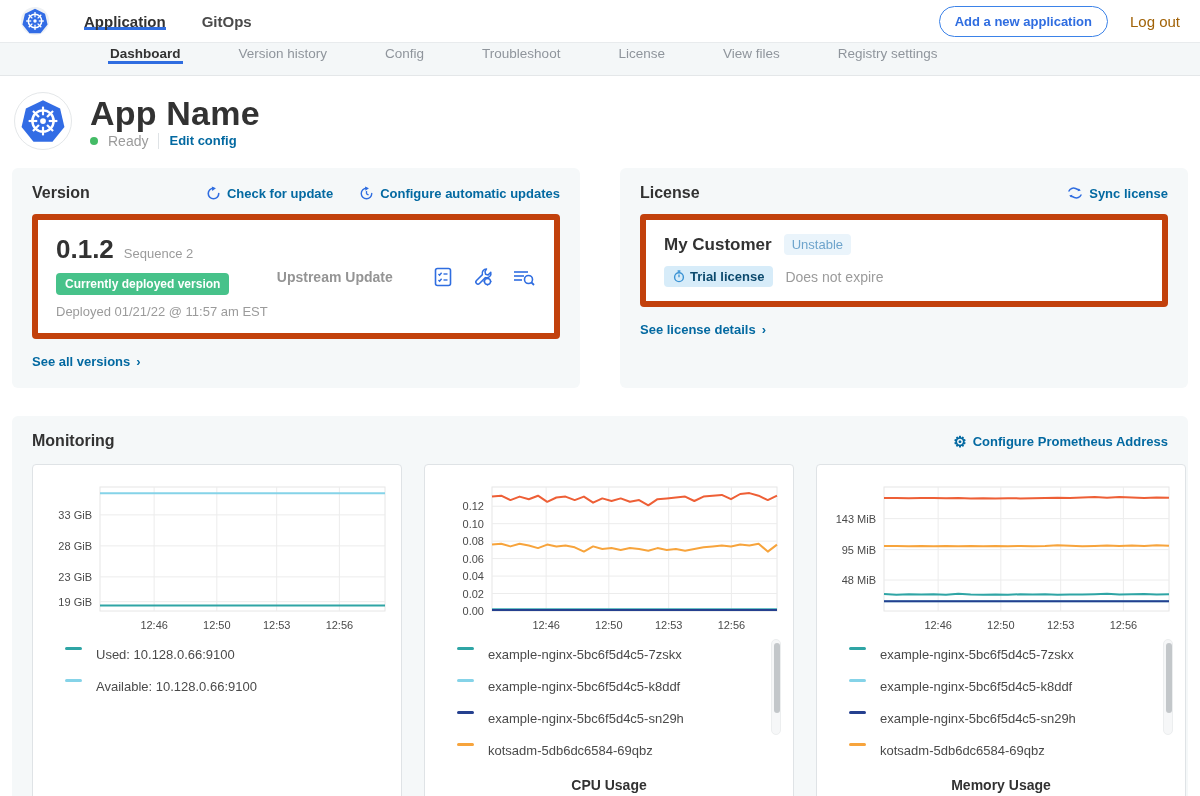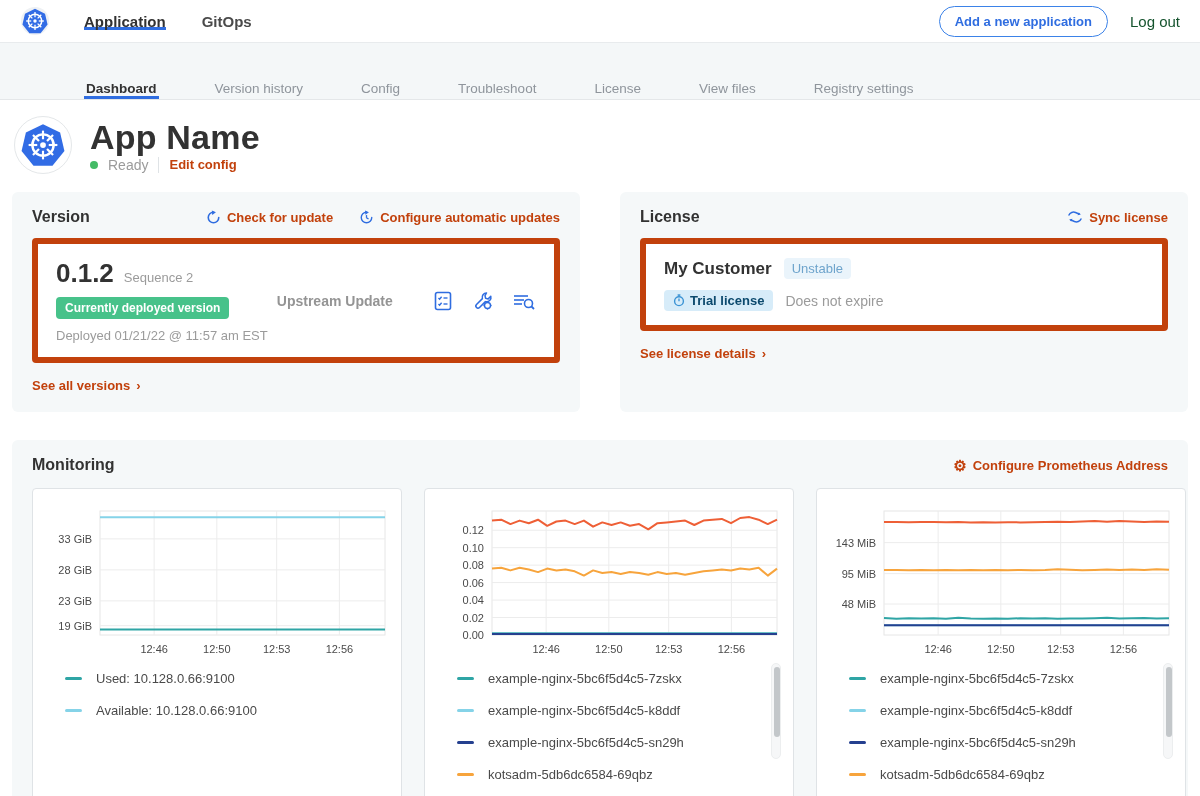--- a/index.html
+++ b/index.html
@@ -10,34 +10,34 @@
     color:#323232;
   }
   
   .topnav { height:42px; display:flex; align-items:stretch; background:#fff; padding:12px 20px; }
   .brand { display:flex; align-items:center; margin-right:34px; }
   .topnav-items { display:flex; align-items:stretch; gap:36px; }
   .topnav-item { display:flex; align-items:center; font-size:15px; font-weight:bold; color:#4a4a4a; cursor:pointer; border-bottom:3px solid transparent; border-top:3px solid transparent; }
   .topnav-item.active { color:#323232; border-bottom-color:#2f6de0; }
   .topnav-right { margin-left:auto; display:flex; align-items:center; gap:22px; }
   .pill-btn { border:1px solid #3b82e8; color:#2f6de0; font-weight:bold; font-size:13px; background:#fff; border-radius:16px; padding:7px 15px; cursor:pointer; }
-  .logout { font-size:15px; color:#14532d; cursor:pointer; }
-  
-  .subnav { height:58px; background:#f4f7f8; border-top:1px solid #e8ebed; border-bottom:1px solid #e4e7e9; display:flex; align-items:flex-end; padding-left:84px; }
+  .logout { font-size:15px; color:#a16207; cursor:pointer; }
+  
+  .subnav { height:34px; background:#f4f7f8; border-top:1px solid #e8ebed; border-bottom:1px solid #e4e7e9; display:flex; align-items:flex-start; padding-left:108px; }
   .subtab { display:flex; align-items:center; padding:0 2px; margin-right:54px; font-size:13.5px; color:#8f959c; cursor:pointer; border-bottom:3px solid transparent; border-top:3px solid transparent; }
   .subtab.active { color:#323232; font-weight:bold; border-bottom-color:#2f6de0; }
   
   .app-header { display:flex; align-items:center; padding:16px 14px 18px 14px; }
   .app-icon { width:58px; height:58px; border-radius:50%; background:#fff; border:1px solid #e4e7e9; display:flex; align-items:center; justify-content:center; margin-right:18px; }
   .app-title { font-size:34px; font-weight:bold; letter-spacing:.2px; }
   .app-status-row { display:flex; align-items:center; gap:10px; }
   .dot { width:8px; height:8px; border-radius:50%; background:#44bb66; }
   .status-text { font-size:14px; color:#9b9b9b; }
   .vdiv { width:1px; height:16px; background:#dfe3e6; }
-  .link { color:#c2410c; font-weight:bold; font-size:13px; cursor:pointer; text-decoration:none; display:inline-flex; align-items:center; gap:6px; }
+  .link { color:#0369a1; font-weight:bold; font-size:13px; cursor:pointer; text-decoration:none; display:inline-flex; align-items:center; gap:6px; }
   
   .content { padding:0 12px; }
   .cards-row { display:flex; gap:40px; align-items:flex-start; }
   .card { background:#f5f8f9; border-radius:6px; padding:16px 20px 18px 20px; flex:1; }
   .card-head { display:flex; align-items:center; margin-bottom:12px; }
   .card-title { font-size:16px; font-weight:bold; }
   .card-head-links { margin-left:auto; display:flex; gap:26px; }
   .inner-card { background:#fff; border:6px solid #c2410c; border-radius:4px; padding:14px 18px; }
   .version-inner { display:flex; align-items:center; }
   .ver-left { width:46%; }
@@ -56,21 +56,21 @@
   .lic-name { font-size:17px; font-weight:bold; }
   .badge-lightblue { background:#eaf4fb; color:#6ea4cc; font-size:13px; border-radius:4px; padding:3px 8px; }
   .lic-row2 { display:flex; align-items:center; gap:12px; margin-top:11px; }
   .badge-trial { background:#d7ecf9; color:#0c4a6e; font-size:13px; font-weight:bold; border-radius:4px; padding:3px 9px; display:inline-flex; align-items:center; gap:5px; }
   .gray-text { font-size:14px; color:#9b9b9b; }
   
   .monitoring { margin-top:28px; }
   .charts-row { display:flex; gap:22px; }
   .chart-card { background:#fff; border:1px solid #dfe3e6; border-radius:4px; flex:1; padding:12px 10px 14px 10px; height:348px; display:flex; flex-direction:column; }
   .legend-wrap { position:relative; padding:10px 14px 0 22px; flex:1; }
-  .legend-item { display:flex; align-items:center; gap:14px; margin-bottom:17px; }
+  .legend-item { display:flex; gap:14px; margin-bottom:17px; }
   .legend-dash { width:17px; height:3px; border-radius:2px; flex:none; }
   .legend-label { font-size:13px; color:#4a4a4a; }
   .scrollbar-track { position:absolute; top:2px; right:2px; width:10px; height:96px; background:#f6f7f8; border:1px solid #eceeef; border-radius:6px; }
   .scrollbar-thumb { position:absolute; top:3px; left:1.5px; width:6px; height:70px; background:#c3c7ca; border-radius:4px; cursor:pointer; }
   .chart-title { text-align:center; font-size:14px; font-weight:bold; margin-top:auto; padding-bottom:4px; }
   .gear-glyph { font-size:15px; line-height:1; }
   svg text { font-family:"Liberation Sans", sans-serif; }
 </style>
 </head>
 <body>

